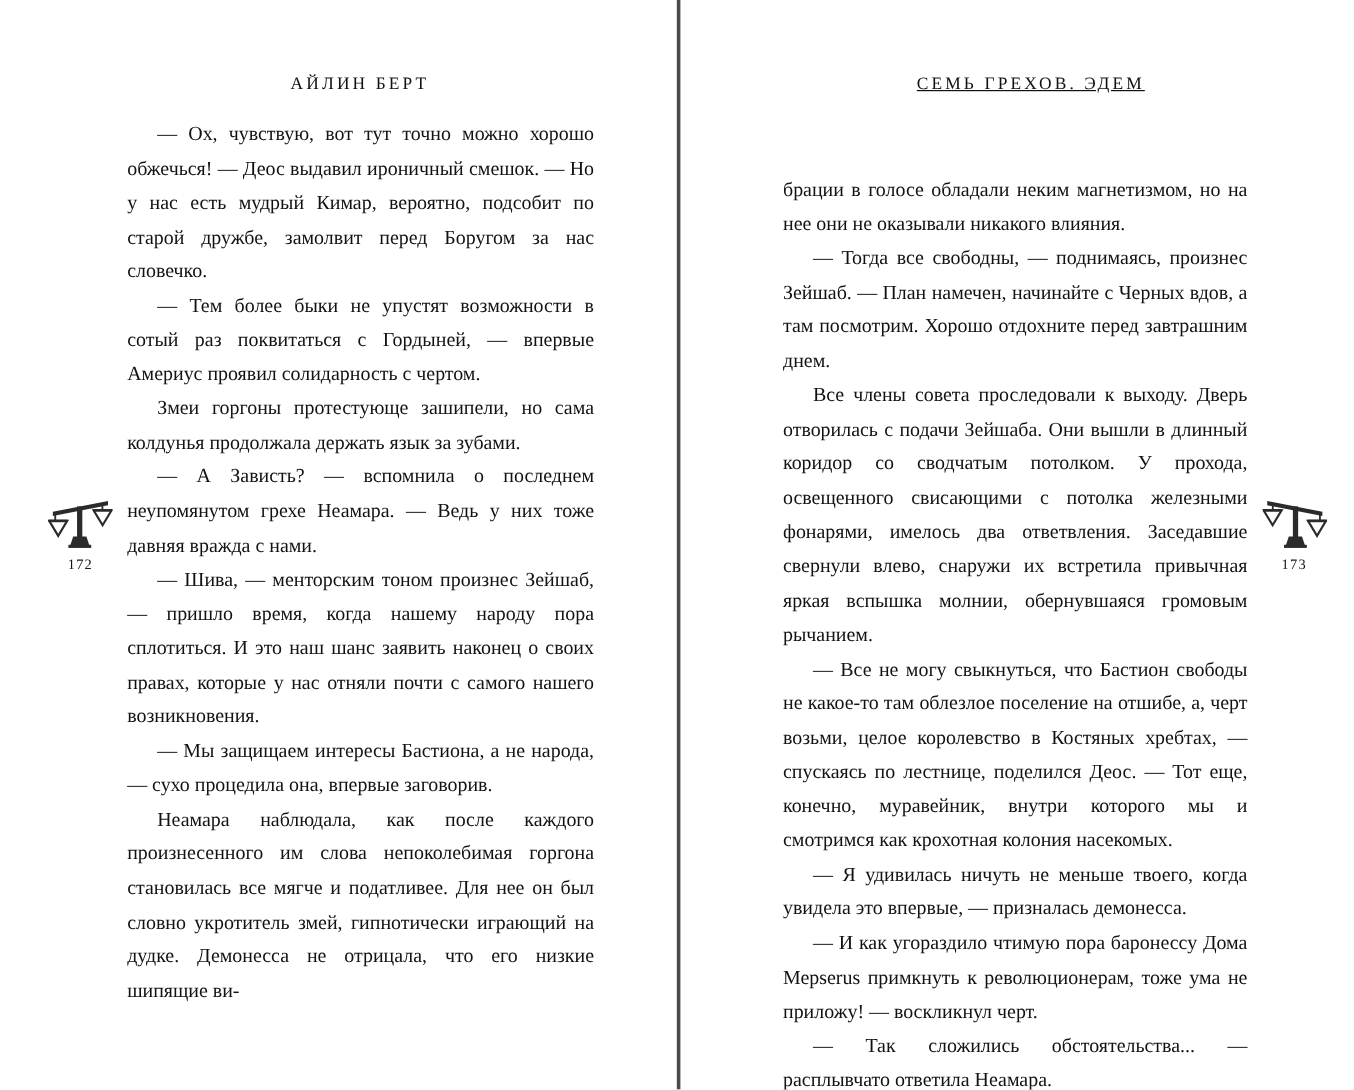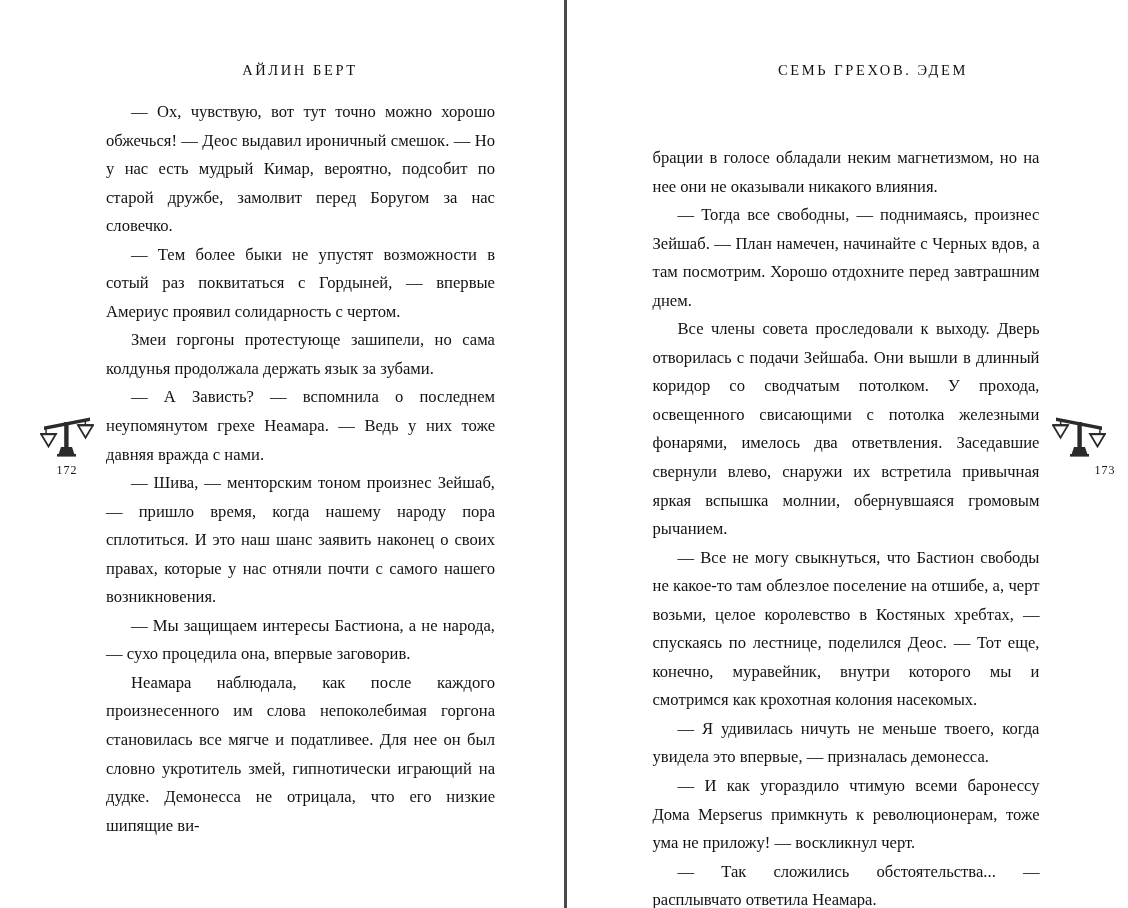--- a/index.html
+++ b/index.html
@@ -43,21 +43,21 @@
     position: absolute;
     top: 62px;
     font-size: 14.5px;
     letter-spacing: 2.6px;
     text-align: center;
     color: #111;
     font-weight: 400;
     white-space: nowrap;
   }
   .page-left .running-head  { left: 106px; width: 388px; }
-  .page-right .running-head { left: 662px; width: 387px; margin-left: -564px; }
+  .page-right .running-head { left: 648px; width: 387px; margin-left: -564px; text-decoration: underline; }
 
   .textblock {
     position: absolute;
     top: 98px;
     font-size: 16.6px;
     line-height: 28.55px;
     text-align: justify;
     text-justify: inter-word;
     hyphens: manual;
     color: #121212;
@@ -71,21 +71,21 @@
   }
   .textblock p.noindent { text-indent: 0; margin-top: 46px; }
 
   
   .folio-block {
     position: absolute;
     text-align: center;
     width: 74px;
   }
   .folio-left  { left: 30px;  top: 414px; }
-  .folio-right { left: 1024px; top: 414px; margin-left: -564px; text-align: right; }
+  .folio-right { left: 1024px; top: 414px; margin-left: -564px; }
 
   .scale-icon {
     display: block;
     margin: 0 auto 6px auto;
   }
   .scale-icon.flip { transform: scaleX(-1); }
 
   .folio-num {
     font-size: 12px;
     letter-spacing: 1px;
@@ -142,21 +142,21 @@
   <div class="page page-right">
 
     <div class="running-head">СЕМЬ ГРЕХОВ. ЭДЕМ</div>
 
     <div class="textblock">
       <p class="noindent">брации в голосе обладали неким магнетизмом, но на нее они не оказывали никакого влияния.</p>
       <p>— Тогда все свободны, — поднимаясь, произнес Зейшаб. — План намечен, начинайте с Черных вдов, а там посмотрим. Хорошо отдохните перед завтрашним днем.</p>
       <p>Все члены совета проследовали к выходу. Дверь отворилась с подачи Зейшаба. Они вышли в длинный коридор со сводчатым потолком. У прохода, освещенного свисающими с потолка железными фонарями, имелось два ответвления. Заседавшие свернули влево, снаружи их встретила привычная яркая вспышка молнии, обернувшаяся громовым рычанием.</p>
       <p>— Все не могу свыкнуться, что Бастион свободы не какое-то там облезлое поселение на отшибе, а, черт возьми, целое королевство в Костяных хребтах, — спускаясь по лестнице, поделился Деос. — Тот еще, конечно, муравейник, внутри которого мы и смотримся как крохотная колония насекомых.</p>
       <p>— Я удивилась ничуть не меньше твоего, когда увидела это впервые, — призналась демонесса.</p>
-      <p>— И как угораздило чтимую всеми баронессу Дома Мерserus примкнуть к революционерам, тоже ума не приложу! — воскликнул черт.</p>
+      <p>— И как угораздило чтимую пора баронессу Дома Мерserus примкнуть к революционерам, тоже ума не приложу! — воскликнул черт.</p>
       <p>— Так сложились обстоятельства... — расплывчато ответила Неамара.</p>
       <p>— Что ж, расскажешь об этом подробнее немного позже? — предложил Вестник, в чьем голосе проявилось неприкрытое любопытство. Спустившись, Деос остановился в сторонке от лестницы. — Может, по-</p>
     </div>
 
     <div class="folio-block folio-right">
       <svg class="scale-icon flip" width="54" height="44" viewBox="0 0 54 44">
         <polygon points="4,12.5 50,3.5 50,7.0 4,16.0" fill="#2b2b2e"></polygon>
         <rect x="24.2" y="8.0" width="4.4" height="25.5" fill="#2b2b2e"></rect>
         <polygon points="18.5,40.5 34.5,40.5 32.0,33.0 21.0,33.0" fill="#2b2b2e"></polygon>
         <rect x="17.0" y="40.0" width="19" height="2.6" fill="#2b2b2e"></rect>

